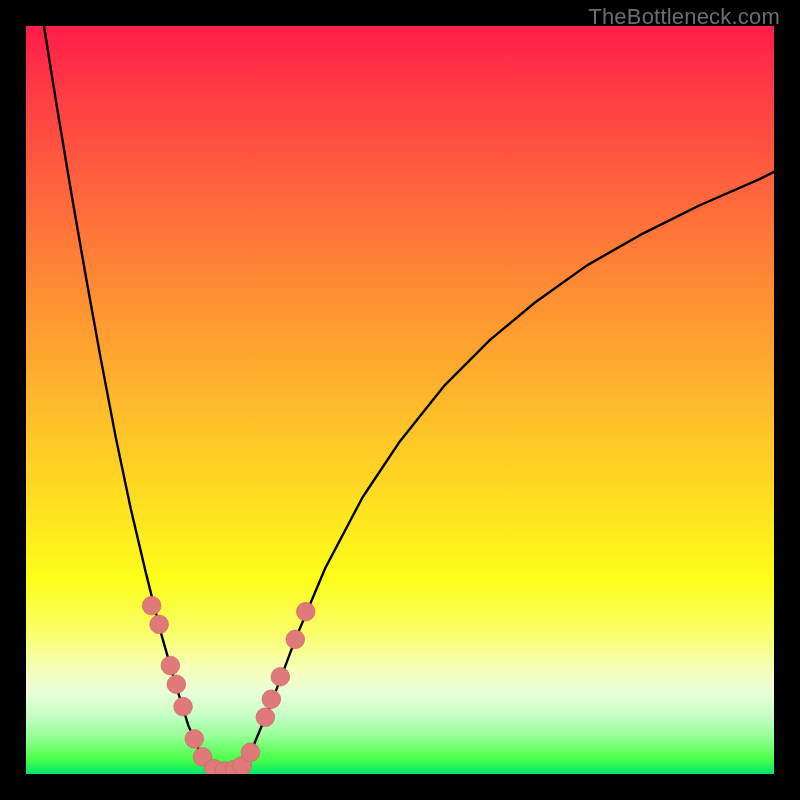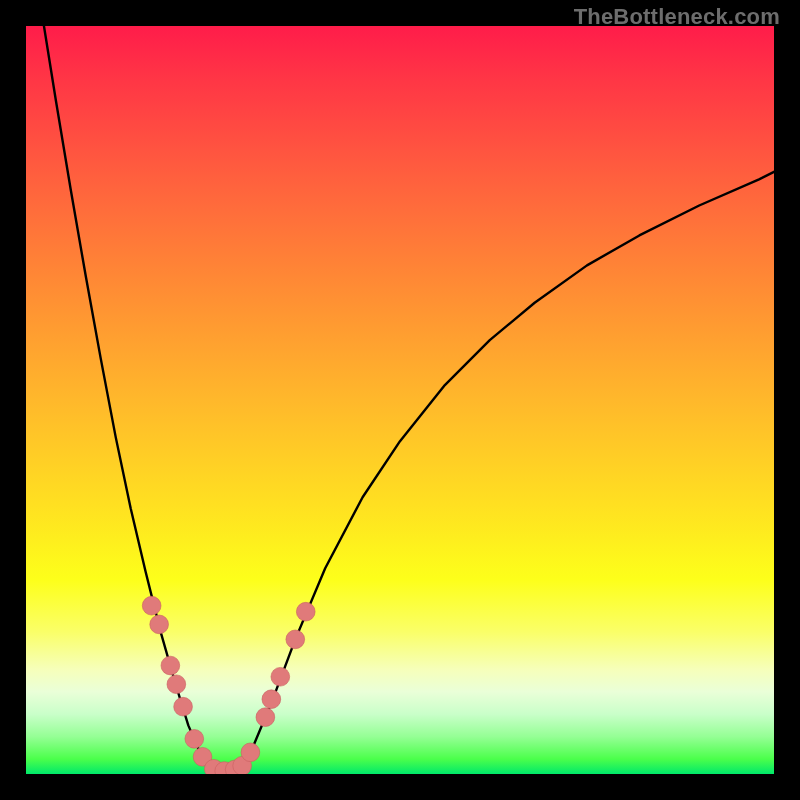--- a/index.html
+++ b/index.html
@@ -33,21 +33,21 @@
       #4bff4b 98%,
       #00e86a 100%
     );
   }
   .watermark {
     position: absolute;
     top: 4px;
     right: 20px;
     color: #6d6d6d;
     font-size: 22px;
-    font-weight: 700;
+    font-weight: 400;
     letter-spacing: 0.2px;
     z-index: 5;
     user-select: none;
   }
   svg.curve {
     position: absolute;
     left: 0;
     top: 0;
     width: 748px;
     height: 748px;

